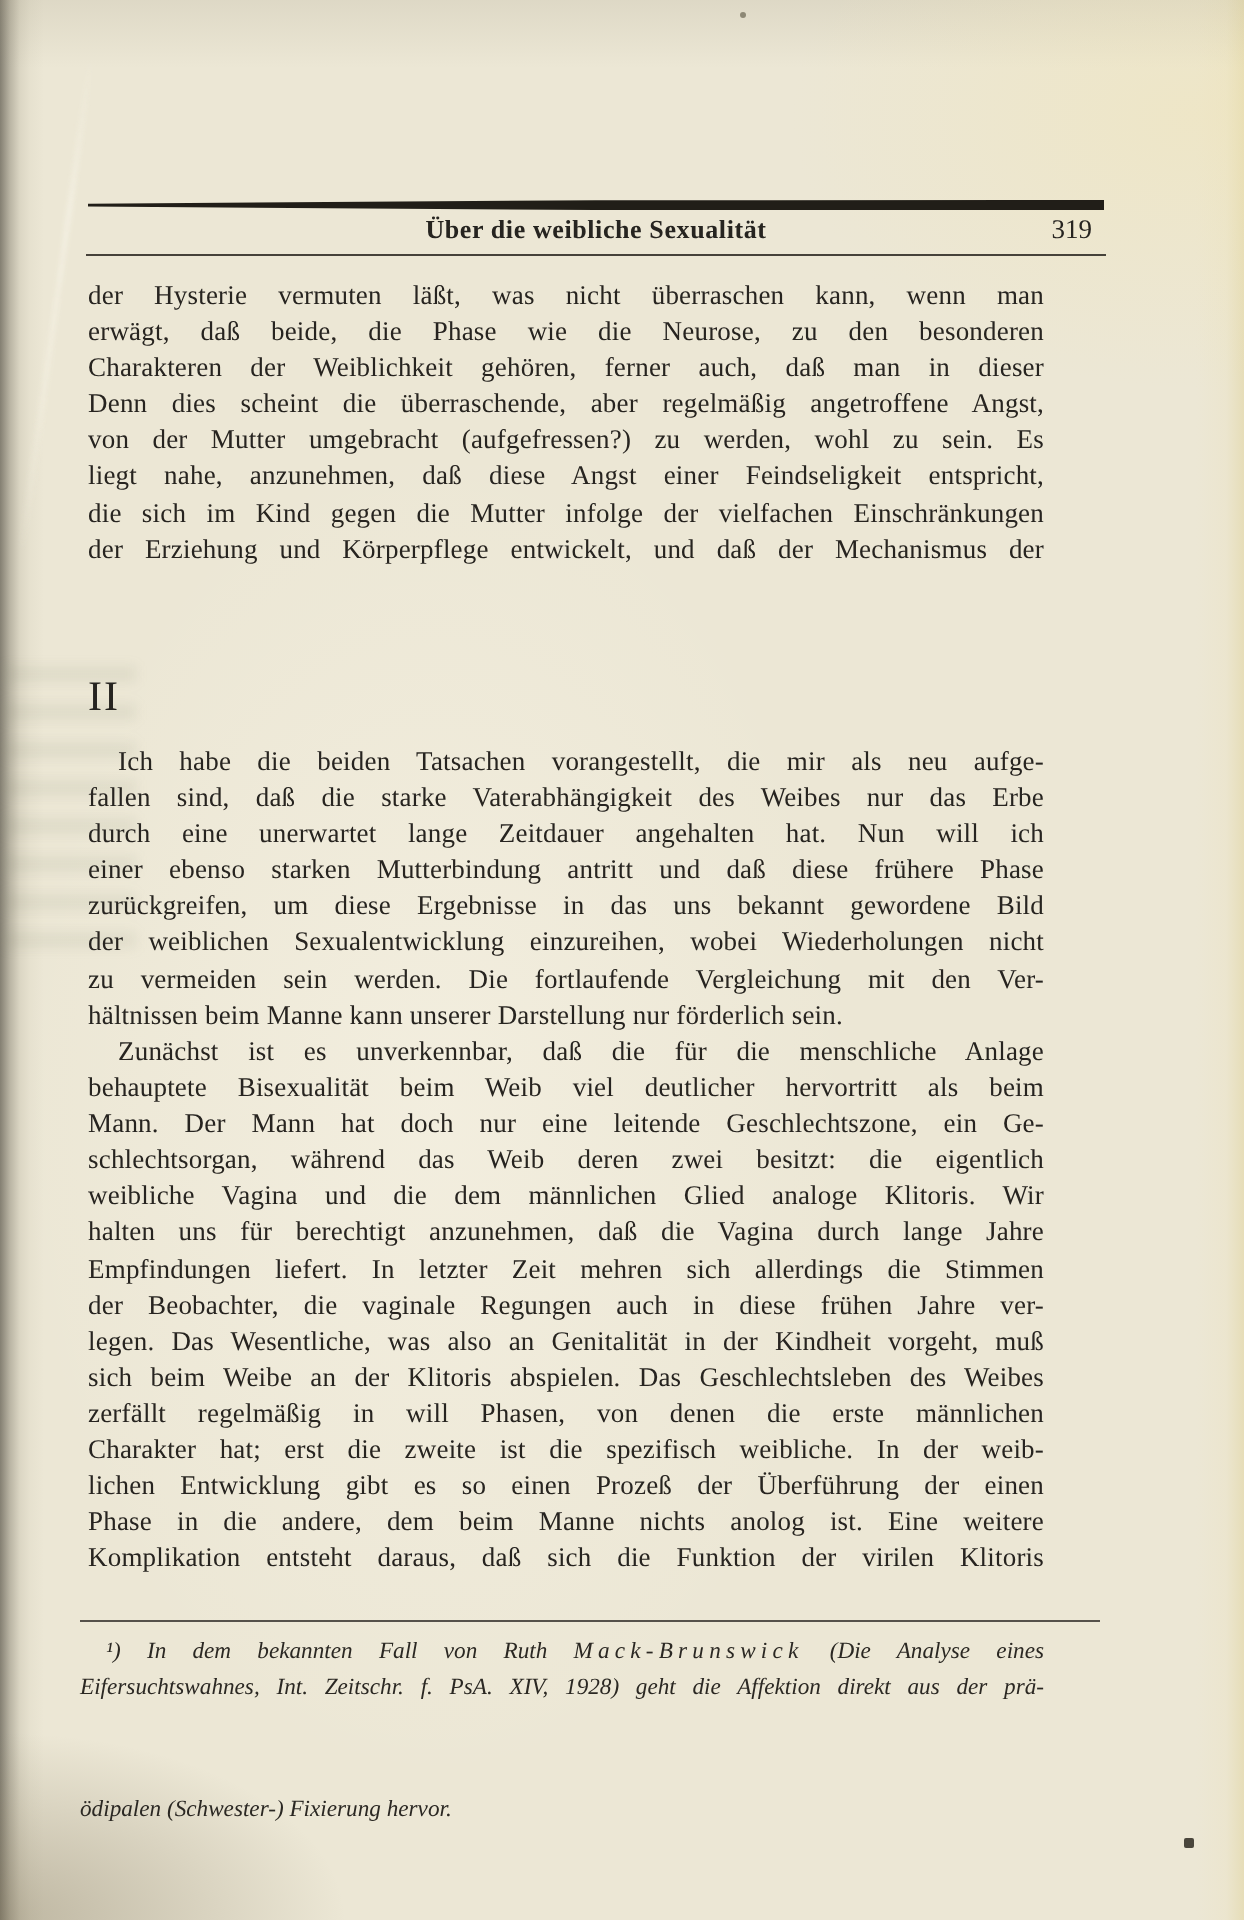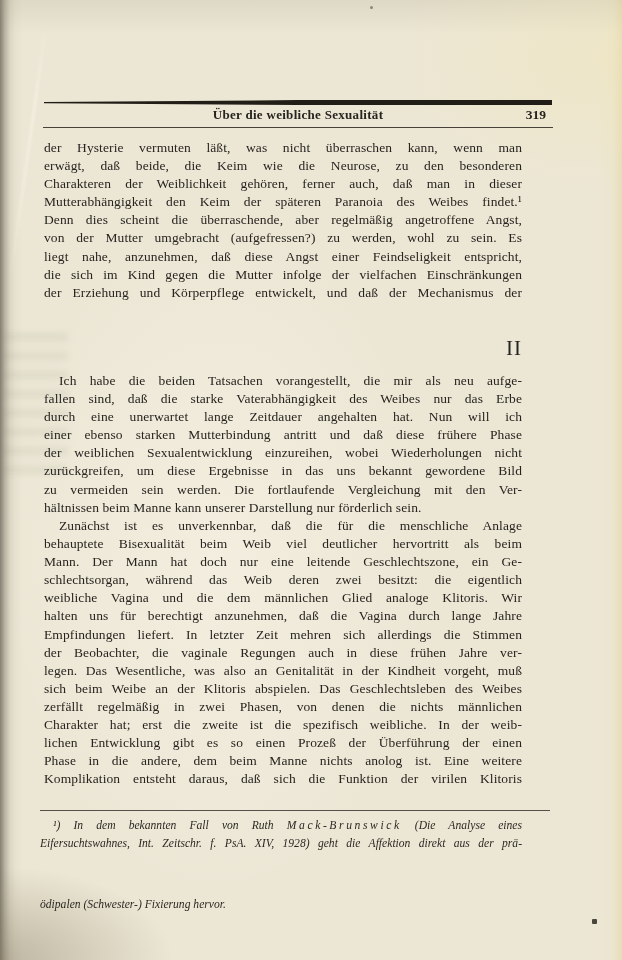--- a/index.html
+++ b/index.html
@@ -21,30 +21,30 @@
   .ghost{position:absolute;left:2px;top:333px;width:66px;height:150px;
     background:repeating-linear-gradient(to bottom, rgba(128,134,108,.11) 0 8px, transparent 8px 19px);
     filter:blur(3px);}
   
   .rule-thick{position:absolute;left:44px;top:100px;width:508px;height:5px;background:#211e18;
     clip-path:polygon(0 38%, 50% 2%, 100% 0, 100% 100%, 50% 100%, 0 66%);}
   .rule-thin{position:absolute;left:43px;top:127px;width:510px;height:1.4px;background:#46423a;}
   .running-title{position:absolute;left:44px;top:107px;width:508px;text-align:center;
     font-size:13px;font-weight:700;letter-spacing:.3px;color:#262420;}
   .folio{position:absolute;left:44px;top:107px;width:502px;text-align:right;
-    font-size:13.5px;font-weight:700;color:#262420;}
+    font-size:13.5px;font-weight:400;color:#262420;}
   
   .tblock{position:absolute;left:44px;width:478px;font-size:13.5px;letter-spacing:.1px;color:#272420;}
   .ln{height:18.1px;line-height:18.1px;text-align:justify;text-align-last:justify;}
   .ln.flush{text-align-last:left;}
   .ln.ind{padding-left:15px;}
   #p1{top:139px;}
   #p2{top:372px;}
   #p3{top:517px;}
-  .heading{position:absolute;left:44px;top:336px;width:478px;text-align:right;
+  .heading{position:absolute;left:44px;top:336px;width:478px;text-align:left;
     font-size:21px;letter-spacing:1px;color:#262420;}
   
   .fn-rule{position:absolute;left:40px;top:810px;width:510px;height:1.2px;background:#55514a;}
   #footnote{position:absolute;left:40px;top:817px;width:482px;font-size:11.6px;color:#2b2823;}
   .fn-ln{height:17.6px;line-height:17.6px;text-align:justify;text-align-last:justify;font-style:italic;}
   .fn-ln.flush{text-align-last:left;margin-top:44px;}
   .fn-ln.ind{padding-left:13px;}
   .gesperrt{letter-spacing:2.6px;}
   
   .speck-a{position:absolute;left:592px;top:919px;width:5px;height:5px;background:#4a463c;border-radius:1px;}
@@ -57,55 +57,54 @@
   <div class="crease"></div>
   <div class="ghost"></div>
 
   <div class="rule-thick"></div>
   <div class="running-title">Über die weibliche Sexualität</div>
   <div class="folio">319</div>
   <div class="rule-thin"></div>
 
   <div class="tblock" id="p1">
     <div class="ln">der Hysterie vermuten läßt, was nicht überraschen kann, wenn man</div>
-    <div class="ln">erwägt, daß beide, die Keim wie die Neurose, zu den besonderen</div>
+    <div class="ln">erwägt, daß beide, die Phase wie die Neurose, zu den besonderen</div>
     <div class="ln">Charakteren der Weiblichkeit gehören, ferner auch, daß man in dieser</div>
-    <div class="ln">Mutterabhängigkeit den Keim der späteren Paranoia des Weibes findet.¹</div>
     <div class="ln">Denn dies scheint die überraschende, aber regelmäßig angetroffene Angst,</div>
     <div class="ln">von der Mutter umgebracht (aufgefressen?) zu werden, wohl zu sein. Es</div>
     <div class="ln">liegt nahe, anzunehmen, daß diese Angst einer Feindseligkeit entspricht,</div>
     <div class="ln">die sich im Kind gegen die Mutter infolge der vielfachen Einschränkungen</div>
     <div class="ln">der Erziehung und Körperpflege entwickelt, und daß der Mechanismus der</div>
   </div>
 
   <div class="heading">II</div>
 
   <div class="tblock" id="p2">
     <div class="ln ind">Ich habe die beiden Tatsachen vorangestellt, die mir als neu aufge-</div>
     <div class="ln">fallen sind, daß die starke Vaterabhängigkeit des Weibes nur das Erbe</div>
     <div class="ln">durch eine unerwartet lange Zeitdauer angehalten hat. Nun will ich</div>
     <div class="ln">einer ebenso starken Mutterbindung antritt und daß diese frühere Phase</div>
+    <div class="ln">zurückgreifen, um diese Ergebnisse in das uns bekannt gewordene Bild</div>
     <div class="ln">der weiblichen Sexualentwicklung einzureihen, wobei Wiederholungen nicht</div>
-    <div class="ln">zurückgreifen, um diese Ergebnisse in das uns bekannt gewordene Bild</div>
     <div class="ln">zu vermeiden sein werden. Die fortlaufende Vergleichung mit den Ver-</div>
     <div class="ln flush">hältnissen beim Manne kann unserer Darstellung nur förderlich sein.</div>
   </div>
 
   <div class="tblock" id="p3">
     <div class="ln ind">Zunächst ist es unverkennbar, daß die für die menschliche Anlage</div>
     <div class="ln">behauptete Bisexualität beim Weib viel deutlicher hervortritt als beim</div>
     <div class="ln">Mann. Der Mann hat doch nur eine leitende Geschlechtszone, ein Ge-</div>
     <div class="ln">schlechtsorgan, während das Weib deren zwei besitzt: die eigentlich</div>
     <div class="ln">weibliche Vagina und die dem männlichen Glied analoge Klitoris. Wir</div>
     <div class="ln">halten uns für berechtigt anzunehmen, daß die Vagina durch lange Jahre</div>
     <div class="ln">Empfindungen liefert. In letzter Zeit mehren sich allerdings die Stimmen</div>
     <div class="ln">der Beobachter, die vaginale Regungen auch in diese frühen Jahre ver-</div>
     <div class="ln">legen. Das Wesentliche, was also an Genitalität in der Kindheit vorgeht, muß</div>
     <div class="ln">sich beim Weibe an der Klitoris abspielen. Das Geschlechtsleben des Weibes</div>
-    <div class="ln">zerfällt regelmäßig in zwei Phasen, von denen die nichts männlichen</div>
+    <div class="ln">zerfällt regelmäßig in will Phasen, von denen die erste männlichen</div>
     <div class="ln">Charakter hat; erst die zweite ist die spezifisch weibliche. In der weib-</div>
     <div class="ln">lichen Entwicklung gibt es so einen Prozeß der Überführung der einen</div>
     <div class="ln">Phase in die andere, dem beim Manne nichts anolog ist. Eine weitere</div>
     <div class="ln">Komplikation entsteht daraus, daß sich die Funktion der virilen Klitoris</div>
   </div>
 
   <div class="fn-rule"></div>
 
   <div id="footnote">
     <div class="fn-ln ind"><span>¹) In dem bekannten Fall von Ruth </span><span class="gesperrt">Mack-Brunswick</span><span> (Die Analyse eines</span></div>

